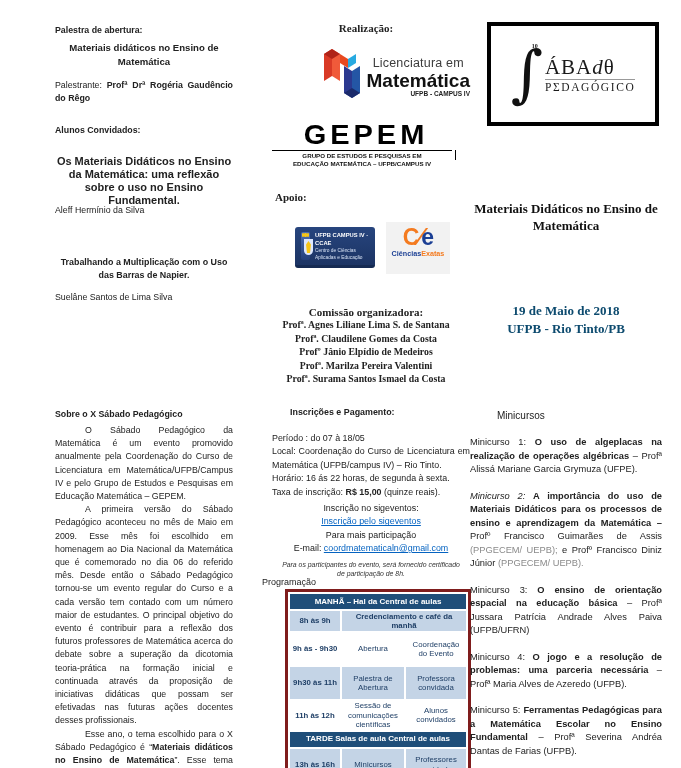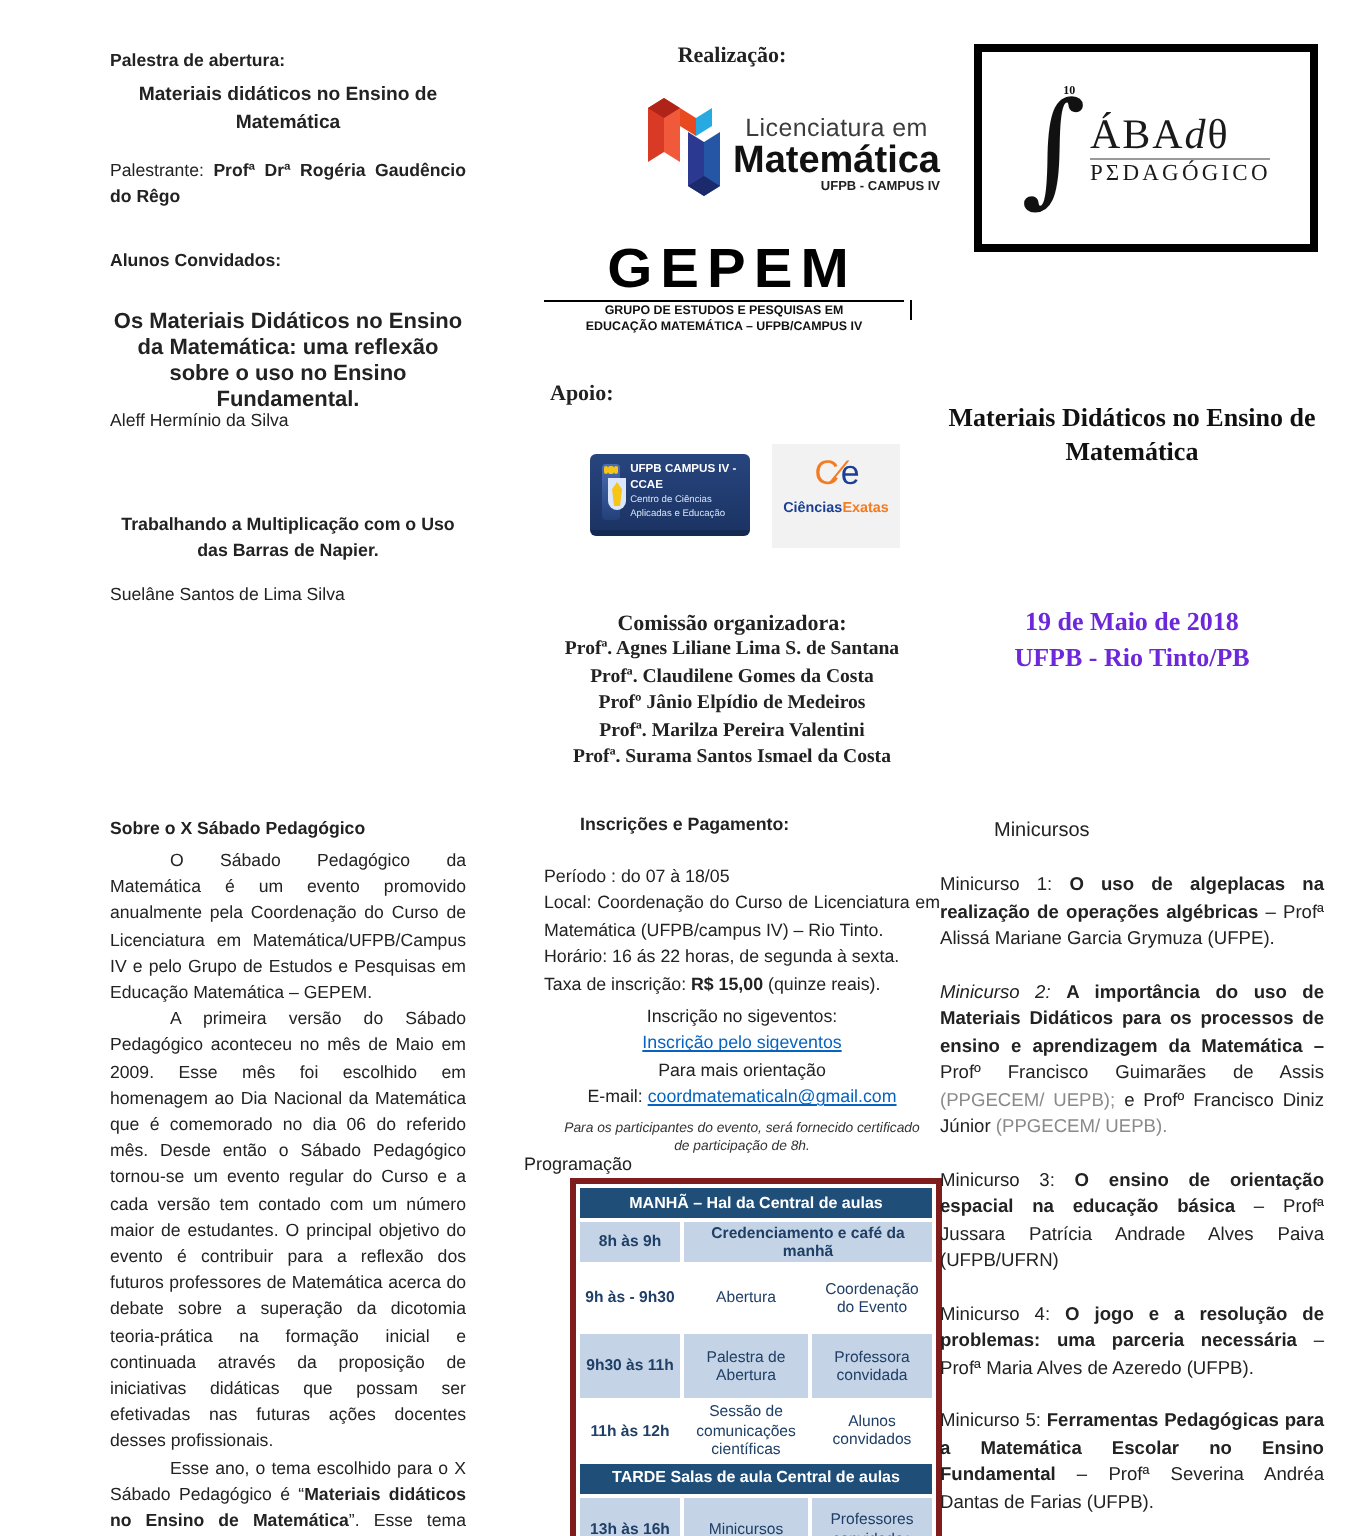--- a/index.html
+++ b/index.html
@@ -38,21 +38,21 @@
   .crest{width:15px;height:28px;position:relative;background:linear-gradient(180deg,#4a6db3,#24407a);border-radius:2px;}
   .crest .dots{position:absolute;top:1px;left:1px;right:1px;display:flex;justify-content:space-around;}
   .crest .dots i{width:3px;height:4px;background:#f5c518;border-radius:1px;}
   .crest .shield{position:absolute;left:3px;top:7px;width:9px;height:16px;background:#dce7ff;
                  border-radius:0 0 5px 5px;}
   .crest .shield:after{content:"";position:absolute;inset:2px;background:#f5c518;
                  clip-path:polygon(50% 0,100% 30%,80% 100%,20% 100%,0 30%);}
   .ccae-t1{font-size:5.8px;font-weight:bold;color:#fff;line-height:8px;}
   .ccae-t2{font-size:4.8px;color:#d7e2f5;line-height:7px;}
   .exatas{background:#f2f2f2;width:64px;height:50px;text-align:center;padding-top:2px;}
-  .ex-mark{font-size:17px;font-weight:400;line-height:26px;letter-spacing:-1px;}
+  .ex-mark{font-size:23px;font-weight:700;line-height:26px;letter-spacing:-1px;}
   .ex-c{color:#f47b20;}
   .ex-sl{color:#f47b20;font-style:italic;}
   .ex-e{color:#1b3f94;}
   .ex-name{font-size:7.2px;font-weight:bold;line-height:8px;}
   .ex-name .b{color:#1b3f94;}
   .ex-name .o{color:#f47b20;}
   .comissao{text-align:center;font-family:"Liberation Serif",serif;}
   .com-h{font-size:11px;font-weight:bold;}
   .com-m{font-size:9.8px;font-weight:bold;line-height:13.5px;}
   .insc-h{font-size:8.9px;font-weight:bold;}
@@ -81,21 +81,21 @@
   .integral{font-size:62px;line-height:58px;color:#111;font-family:"DejaVu Serif","Liberation Serif",serif;}
   .sup10{position:absolute;top:-2px;left:21px;font-size:6px;font-weight:bold;color:#111;}
   .saba-right{margin-left:2px;}
   .saba-word{font-size:21px;letter-spacing:1px;color:#1a1a1a;border-bottom:1.5px solid #999;
              padding-bottom:1px;line-height:22px;}
   .saba-word .dd{font-style:italic;}
   .saba-sub{font-size:11.5px;letter-spacing:1.6px;color:#1a1a1a;margin-top:1px;}
   .r-title{font-family:"Liberation Serif",serif;font-weight:bold;font-size:13px;text-align:center;
            line-height:17px;color:#111;}
   .r-date{font-family:"Liberation Serif",serif;font-weight:600;font-size:13px;text-align:center;
-          line-height:18px;color:#6d28d9;}
+          line-height:18px;color:#0c4a6e;}
   .mc-h{font-size:10px;}
   .mc-list{font-size:9.3px;line-height:13.5px;text-align:justify;}
   .mc-list p{margin:0 0 13px 0;}
   .muted{color:#8a8a8a;}
 </style>
 </head>
 <body>
 
 <div class="page">
 
@@ -181,21 +181,21 @@
   <div class="abs insc-h" style="left:290px;top:407px">Inscrições e Pagamento:</div>
   <div class="abs insc-body" style="left:272px;top:432px;width:198px">
     <div>Período : do 07 à 18/05</div>
     <div>Local: Coordenação do Curso de Licenciatura em Matemática (UFPB/campus IV) – Rio Tinto.</div>
     <div>Horário: 16 ás 22 horas, de segunda à sexta.</div>
     <div><span>Taxa de inscrição: </span><b>R$ 15,00</b><span> (quinze reais).</span></div>
   </div>
   <div class="abs insc-center" style="left:272px;top:502px;width:198px">
     <div>Inscrição no sigeventos:</div>
     <div><a class="link" href="#">Inscrição pelo sigeventos</a></div>
-    <div>Para mais orientação</div>
+    <div>Para mais participação</div>
     <div><span>E-mail: </span><a class="link" href="#">coordmatematicaln@gmail.com</a></div>
   </div>
   <div class="abs note" style="left:282px;top:560px;width:178px">Para os participantes do evento, será fornecido certificado de participação de 8h.</div>
   <div class="abs prog" style="left:262px;top:577px">Programação</div>
 
   <table class="abs sched" style="left:285px;top:589px">
     <colgroup>
         <col class="c1">
         <col class="c2">
         <col class="c3">

